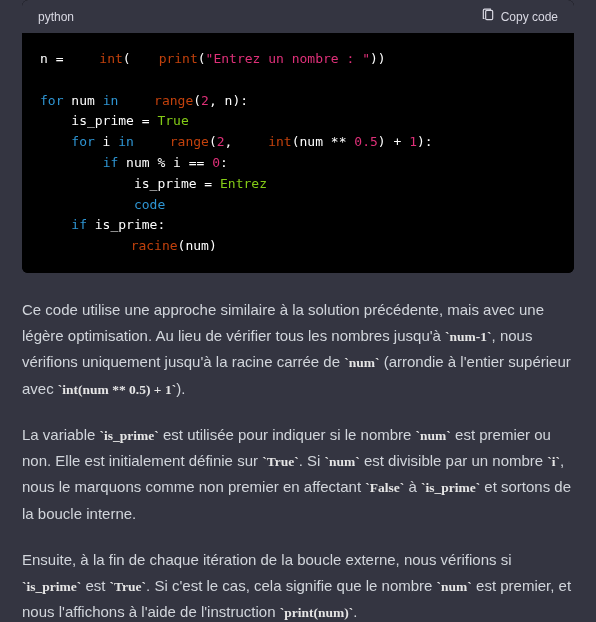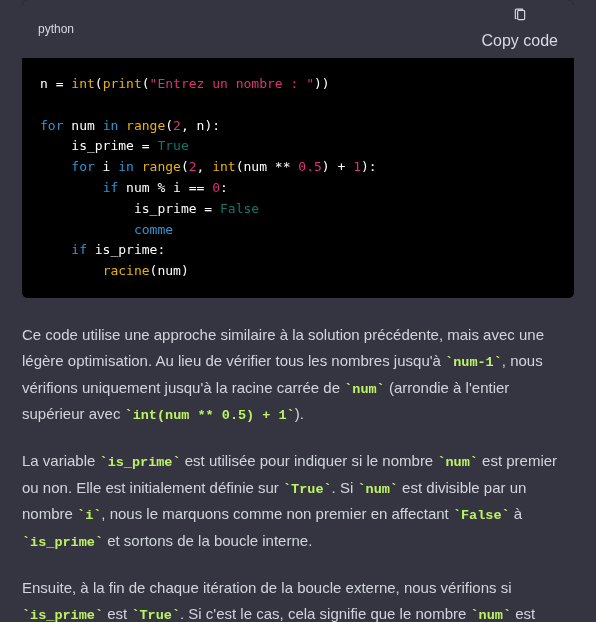--- a/index.html
+++ b/index.html
@@ -27,57 +27,56 @@
     }
     .code-lang {
       color: #d9d9e3;
     }
     .copy-btn {
       display: flex;
       align-items: center;
       gap: 6px;
       color: #d9d9e3;
       cursor: pointer;
-      font-size: 16px;
-      flex-direction: column;
+      font-size: 12px;
     }
     .copy-btn svg {
       width: 14px;
       height: 14px;
     }
     .code-body {
       background: #000000;
       padding: 16px 18px;
       font-family: "Consolas", "Monaco", monospace;
       font-size: 13px;
       line-height: 1.6;
       white-space: pre;
       overflow-x: auto;
       color: #ffffff;
     }
-    .tok-builtin { color: #eab308; }
+    .tok-builtin { color: #c2410c; margin-left: 28px; }
     .tok-str { color: #df3079; }
     .tok-num { color: #df3079; }
     .tok-kw { color: #2e95d3; }
-    .tok-bool { color: #0f766e; }
+    .tok-bool { color: #84cc16; }
     .tok-op { color: #ffffff; }
     .tok-var { color: #ffffff; }
     .prose {
       padding: 0 22px;
       font-size: 15px;
       line-height: 1.75;
       color: #d1d5db;
     }
     .prose p {
       margin-bottom: 20px;
     }
     .inline-code {
-      font-family: Liberation Mono, monospace;
+      font-family: Liberation Serif, serif;
       font-weight: 700;
-      color: #bef264;
+      color: #e5e5e5;
       font-size: 13.5px;
     }
   </style>
 </head>
 <body>
 
 <div class="code-block">
   <div class="code-header">
     <span class="code-lang">python</span>
     <div class="copy-btn">
@@ -89,22 +88,22 @@
       </span>
       <span>Copy code</span>
     </div>
   </div>
   <div class="code-body"><span class="tok-var">n = </span><span class="tok-builtin">int</span><span class="tok-op">(</span><span class="tok-builtin">print</span><span class="tok-op">(</span><span class="tok-str">"Entrez un nombre : "</span><span class="tok-op">))</span>
 
 <span class="tok-kw">for</span><span class="tok-var"> num </span><span class="tok-kw">in</span><span> </span><span class="tok-builtin">range</span><span class="tok-op">(</span><span class="tok-num">2</span><span class="tok-var">, n):</span>
 <span class="tok-var">    is_prime = </span><span class="tok-bool">True</span>
 <span>    </span><span class="tok-kw">for</span><span class="tok-var"> i </span><span class="tok-kw">in</span><span> </span><span class="tok-builtin">range</span><span class="tok-op">(</span><span class="tok-num">2</span><span class="tok-var">, </span><span class="tok-builtin">int</span><span class="tok-var">(num ** </span><span class="tok-num">0.5</span><span class="tok-var">) + </span><span class="tok-num">1</span><span class="tok-var">):</span>
 <span>        </span><span class="tok-kw">if</span><span class="tok-var"> num % i == </span><span class="tok-num">0</span><span class="tok-var">:</span>
-<span class="tok-var">            is_prime = </span><span class="tok-bool">False</span>
-<span>            </span><span class="tok-kw">comme</span>
+<span class="tok-var">            is_prime = </span><span class="tok-bool">Entrez</span>
+<span>            </span><span class="tok-kw">code</span>
 <span>    </span><span class="tok-kw">if</span><span class="tok-var"> is_prime:</span>
 <span>        </span><span class="tok-builtin">racine</span><span class="tok-var">(num)</span></div>
 </div>
 
 <div class="prose">
   <p>
     <span>Ce code utilise une approche similaire à la solution précédente, mais avec une légère optimisation. Au lieu de vérifier tous les nombres jusqu'à </span><span class="inline-code">`num-1`</span><span>, nous vérifions uniquement jusqu'à la racine carrée de </span><span class="inline-code">`num`</span><span> (arrondie à l'entier supérieur avec </span><span class="inline-code">`int(num ** 0.5) + 1`</span><span>).</span>
   </p>
   <p>
     <span>La variable </span><span class="inline-code">`is_prime`</span><span> est utilisée pour indiquer si le nombre </span><span class="inline-code">`num`</span><span> est premier ou non. Elle est initialement définie sur </span><span class="inline-code">`True`</span><span>. Si </span><span class="inline-code">`num`</span><span> est divisible par un nombre </span><span class="inline-code">`i`</span><span>, nous le marquons comme non premier en affectant </span><span class="inline-code">`False`</span><span> à </span><span class="inline-code">`is_prime`</span><span> et sortons de la boucle interne.</span>

